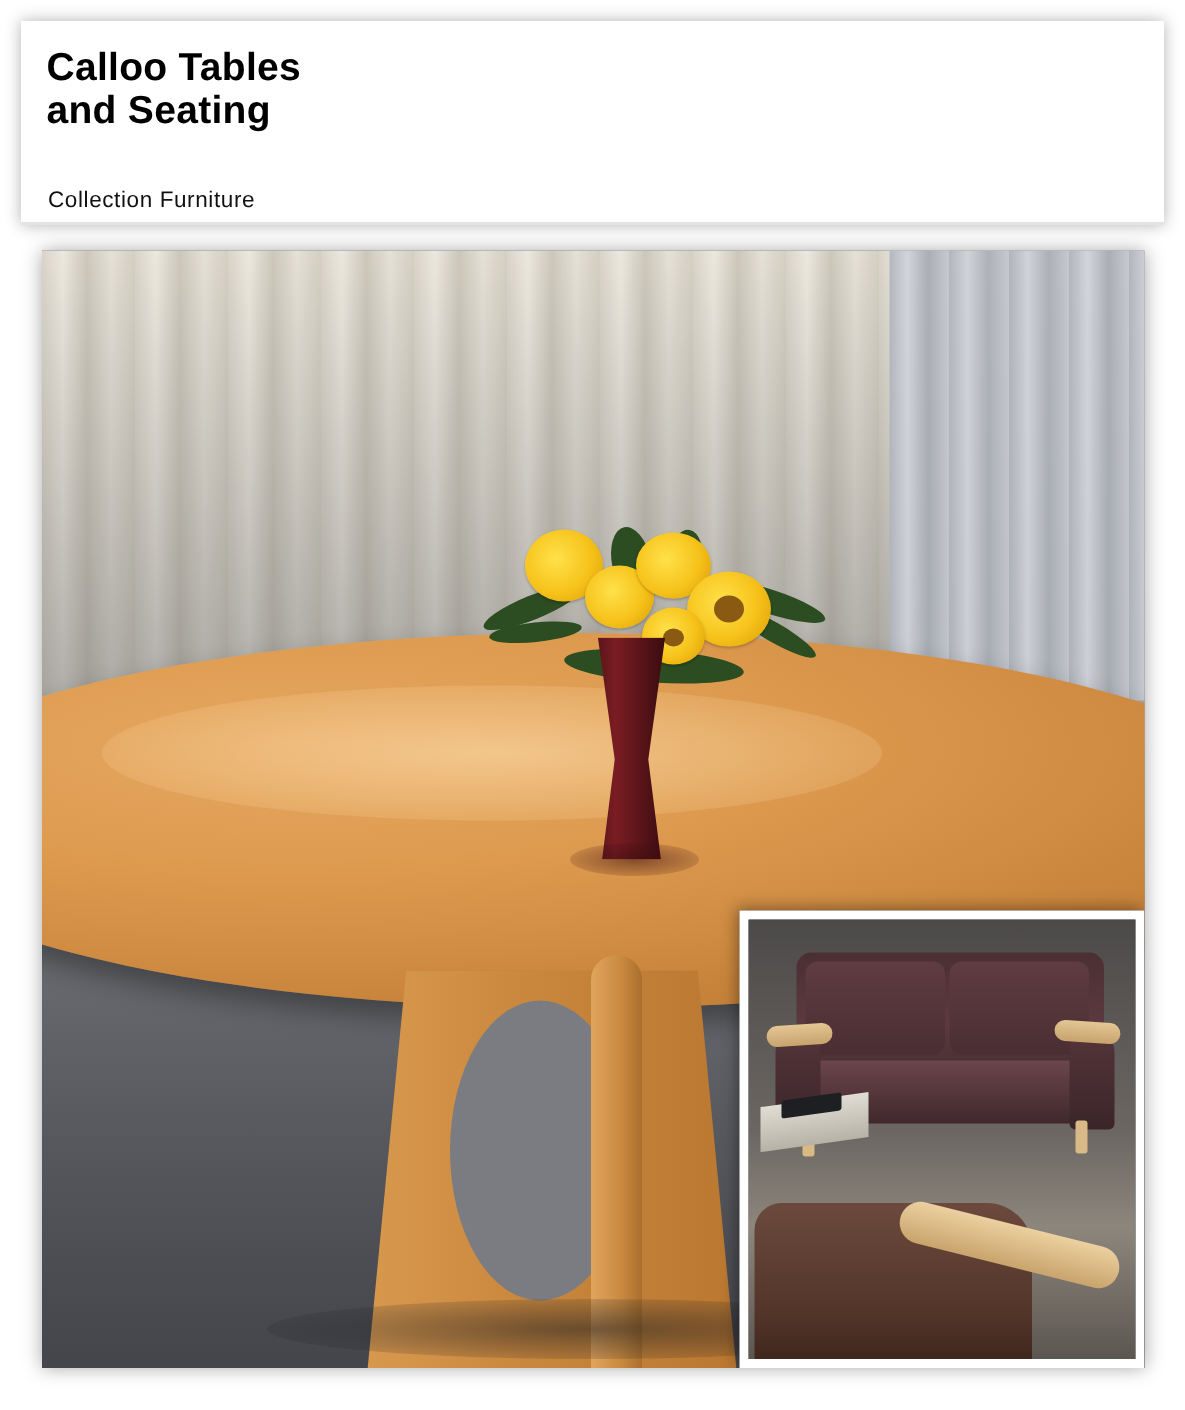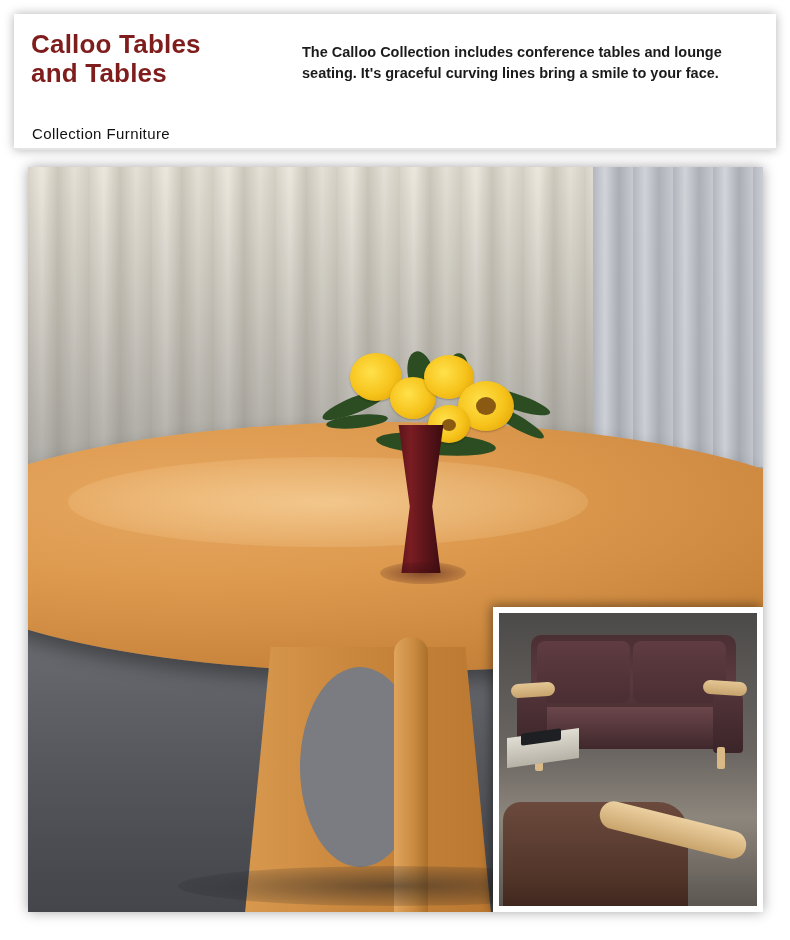--- a/index.html
+++ b/index.html
@@ -36,21 +36,21 @@
   .header-inner {
     position: relative;
     width: 100%;
     height: 100%;
   }
   .title {
     position: absolute;
     left: 17px;
     top: 16px;
     width: 250px;
-    color: #7f1d1d;
+    color: #000000;
     font-size: 26px;
     line-height: 29px;
     font-weight: bold;
     letter-spacing: 0.2px;
   }
   .subtitle {
     position: absolute;
     left: 18px;
     top: 111px;
     font-size: 15px;
@@ -376,26 +376,25 @@
 </head>
 <body>
 
 <div class="page">
 
   <div class="header">
     <div class="header-inner">
 
       <div class="title no-select">
         <span>Calloo Tables</span><br>
-        <span>and Tables</span>
+        <span>and Seating</span>
       </div>
 
       <div class="subtitle no-select">Collection  Furniture</div>
 
-      <div class="blurb no-select">The Calloo Collection includes conference tables and lounge seating. It's graceful curving lines bring a smile to your face.</div>
 
       <div class="divider"></div>
     </div>
   </div>
 
   <div class="photo">
     <div class="backdrop"></div>
     <div class="curtain"></div>
     <div class="curtain-right"></div>
     <div class="wall-shadow"></div>

